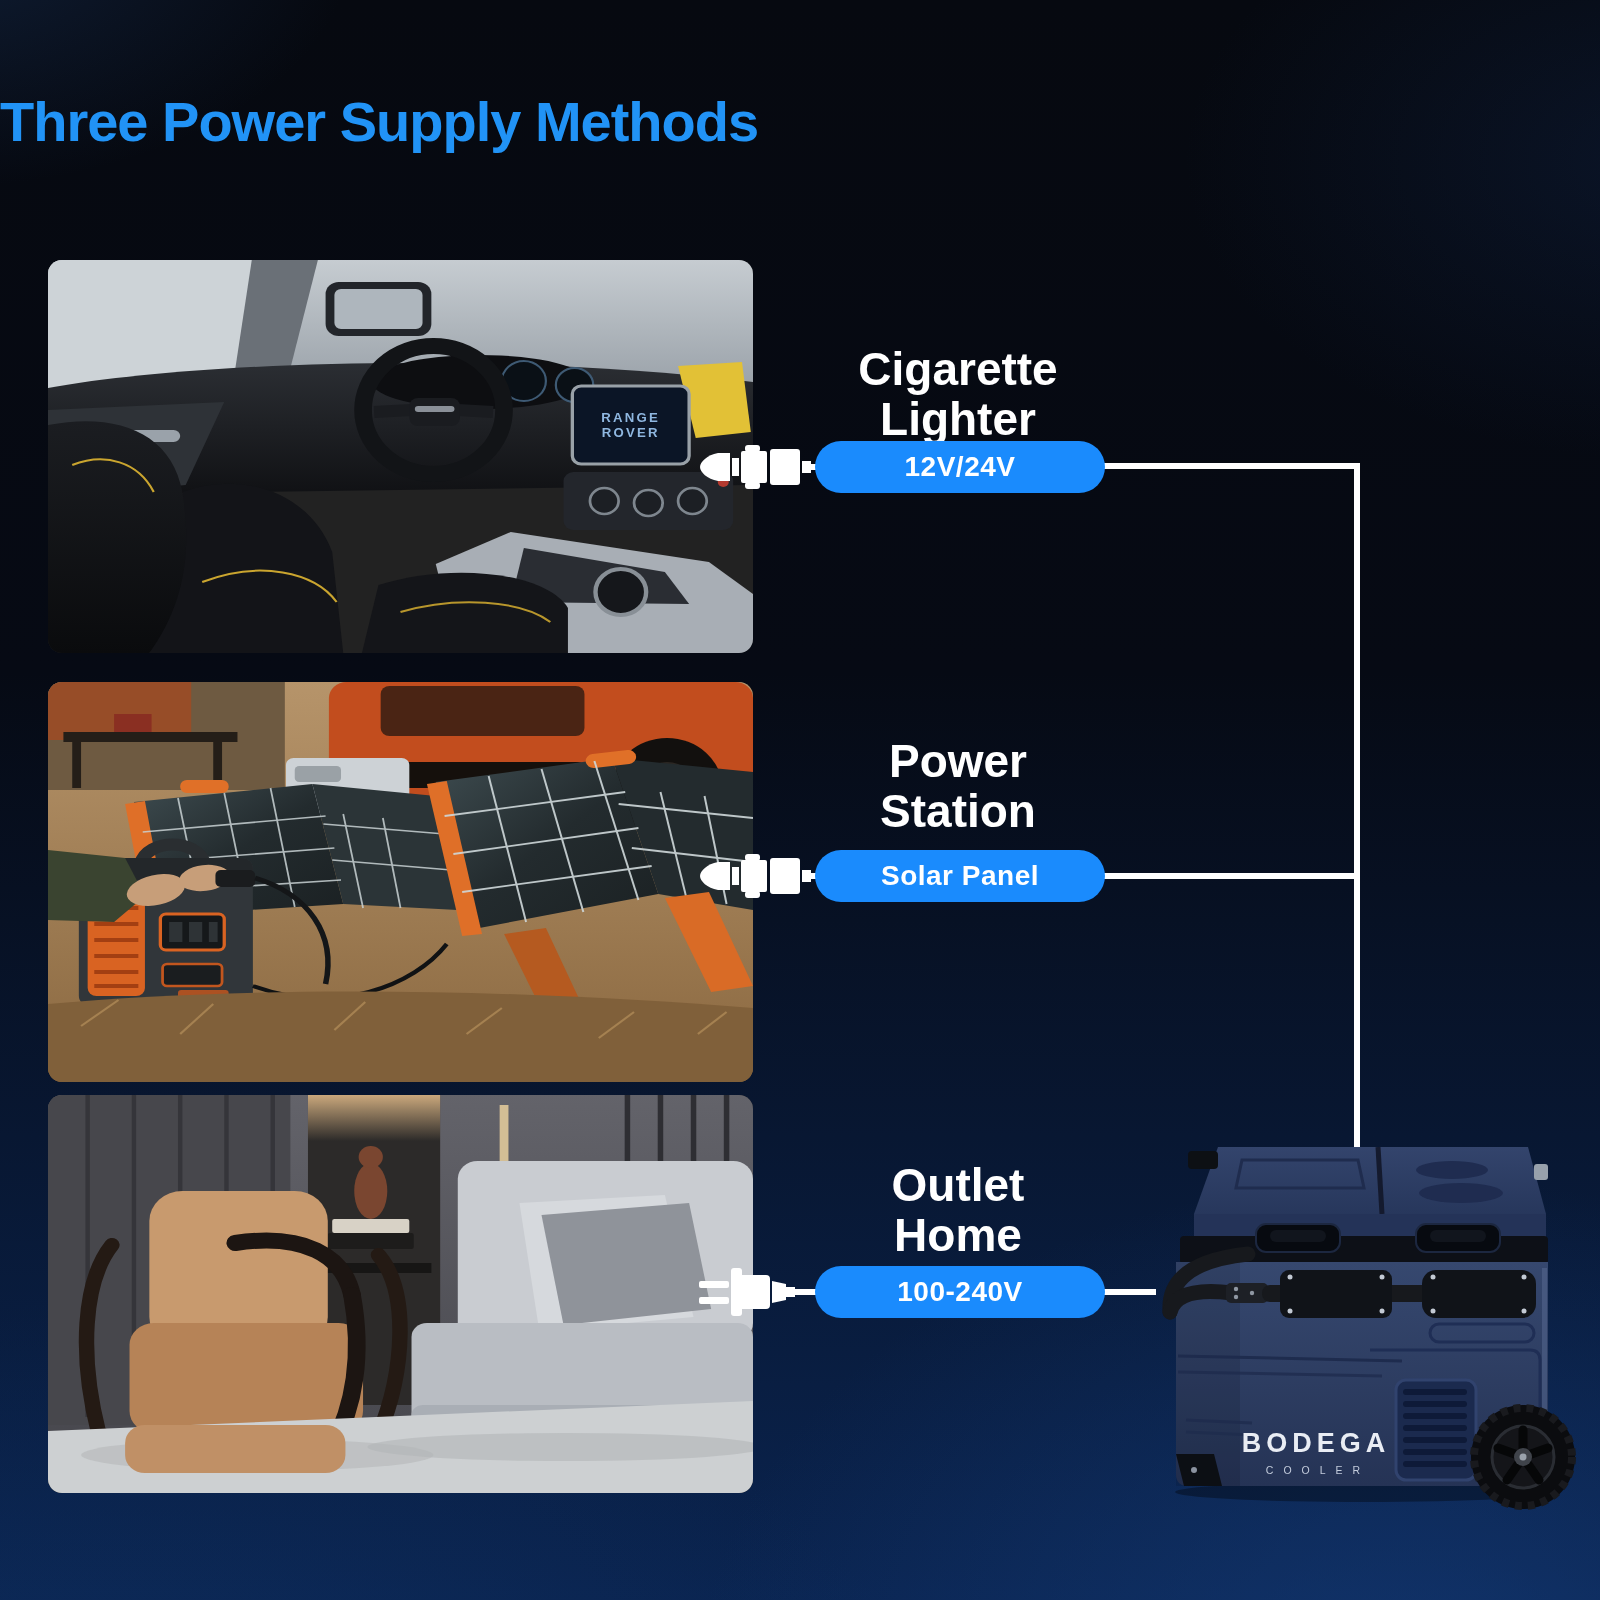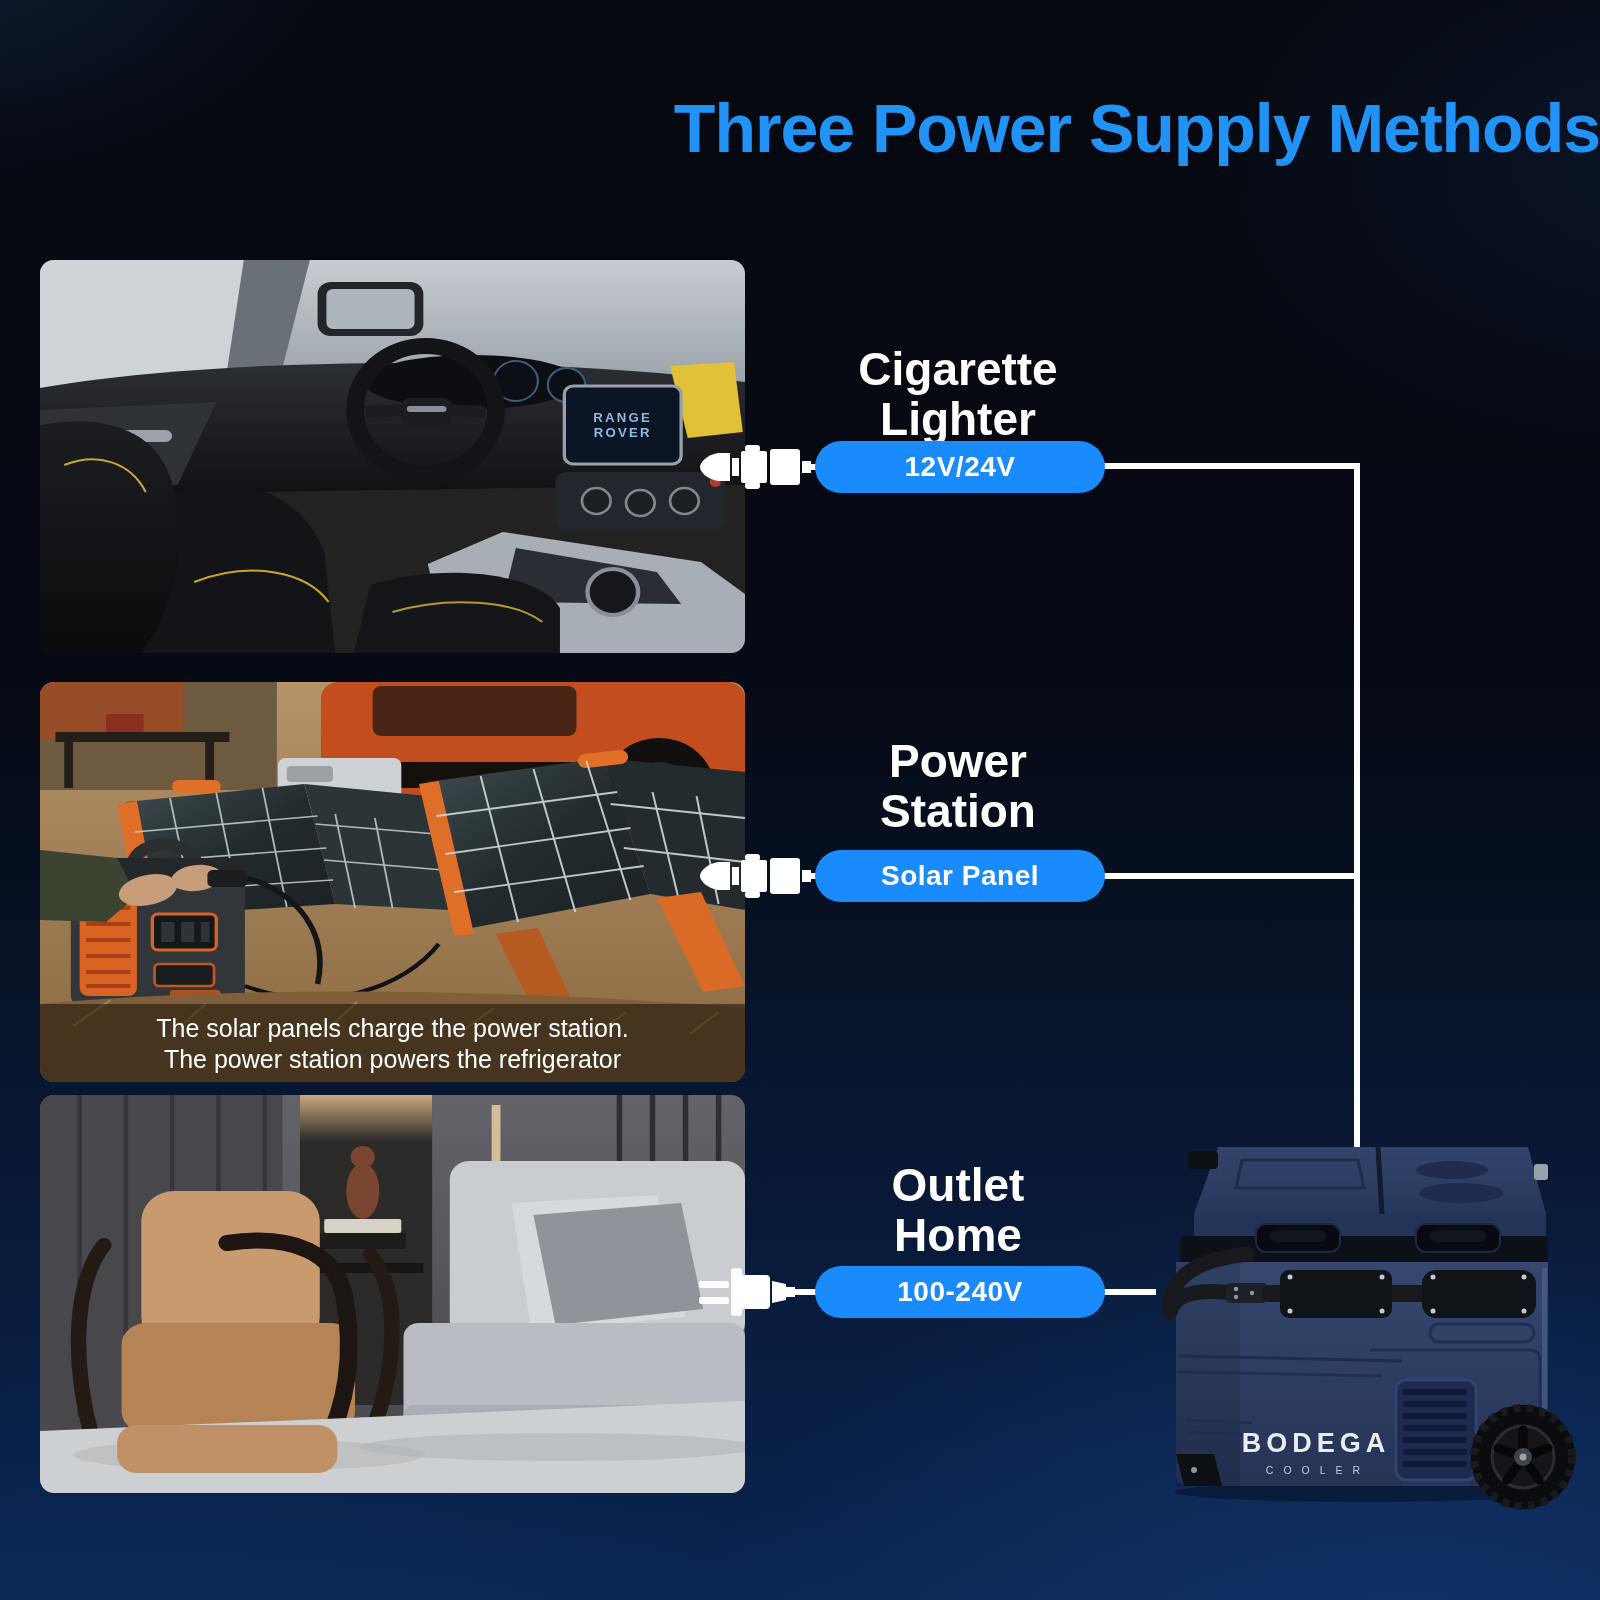--- a/index.html
+++ b/index.html
@@ -7,24 +7,24 @@
     position:relative;width:1600px;height:1600px;overflow:hidden;
     font-family:"Liberation Sans",sans-serif;
     background:
       radial-gradient(1100px 800px at 88% 106%, rgba(23,64,128,.55), rgba(23,64,128,0) 65%),
       radial-gradient(1400px 900px at 8% 115%, rgba(16,50,100,.5), rgba(16,50,100,0) 60%),
       radial-gradient(700px 420px at -4% -4%, rgba(30,62,112,.38), rgba(30,62,112,0) 60%),
       radial-gradient(800px 500px at 104% 10%, rgba(20,45,90,.30), rgba(20,45,90,0) 60%),
       linear-gradient(180deg,#060910 0%,#060a14 42%,#0a2450 100%);
   }
   .title{
-    position:absolute;top:94px;left:0;width:100%;text-align:right;
-    font-size:68px;font-weight:bold;letter-spacing:-1px;color:#2193f6;line-height:1;
+    position:absolute;top:94px;left:0;width:100%;text-align:left;
+    font-size:56px;font-weight:bold;letter-spacing:-1px;color:#2193f6;line-height:1;
   }
-  .photo{position:absolute;left:40px;width:705px;border-radius:14px;overflow:hidden;background:#222;}
+  .photo{position:absolute;left:48px;width:705px;border-radius:14px;overflow:hidden;background:#222;}
   .photo svg{display:block;width:100%;height:100%;}
   #photo1{top:260px;height:393px;}
   #photo2{top:682px;height:400px;}
   #photo3{top:1095px;height:398px;}
   .caption{
     position:absolute;left:0;right:0;bottom:0;height:78px;background:rgba(22,16,9,.55);
     color:#fff;text-align:center;font-size:25px;line-height:31px;padding-top:9px;box-sizing:border-box;
   }
   .caption span{display:block;}
   .m-label{
@@ -200,24 +200,20 @@
       <path d="M0,322 C200,302 440,308 640,326 L640,400 L0,400 Z" fill="#80603a"></path>
       <g stroke="#caa368" stroke-width="2" opacity=".5">
         <line x1="30" y1="344" x2="64" y2="318"></line>
           <line x1="120" y1="352" x2="150" y2="322"></line>
           <line x1="260" y1="348" x2="288" y2="320"></line>
         <line x1="380" y1="352" x2="412" y2="326"></line>
           <line x1="500" y1="356" x2="532" y2="330"></line>
           <line x1="590" y1="352" x2="616" y2="330"></line>
       </g>
     </svg>
-    <div class="caption">
-      <span>The solar panels charge the power station.</span>
-      <span>The power station powers the refrigerator</span>
-    </div>
   </div>
 
   <div class="photo" id="photo3">
     <svg viewBox="0 0 640 398" preserveAspectRatio="none">
       <defs>
         <linearGradient id="wallg" x1="0" y1="0" x2="0" y2="1">
             <stop offset="0" stop-color="#63636a"></stop>
             <stop offset="1" stop-color="#44444a"></stop>
           </linearGradient>
         <linearGradient id="glow" x1="0" y1="0" x2="0" y2="1">

